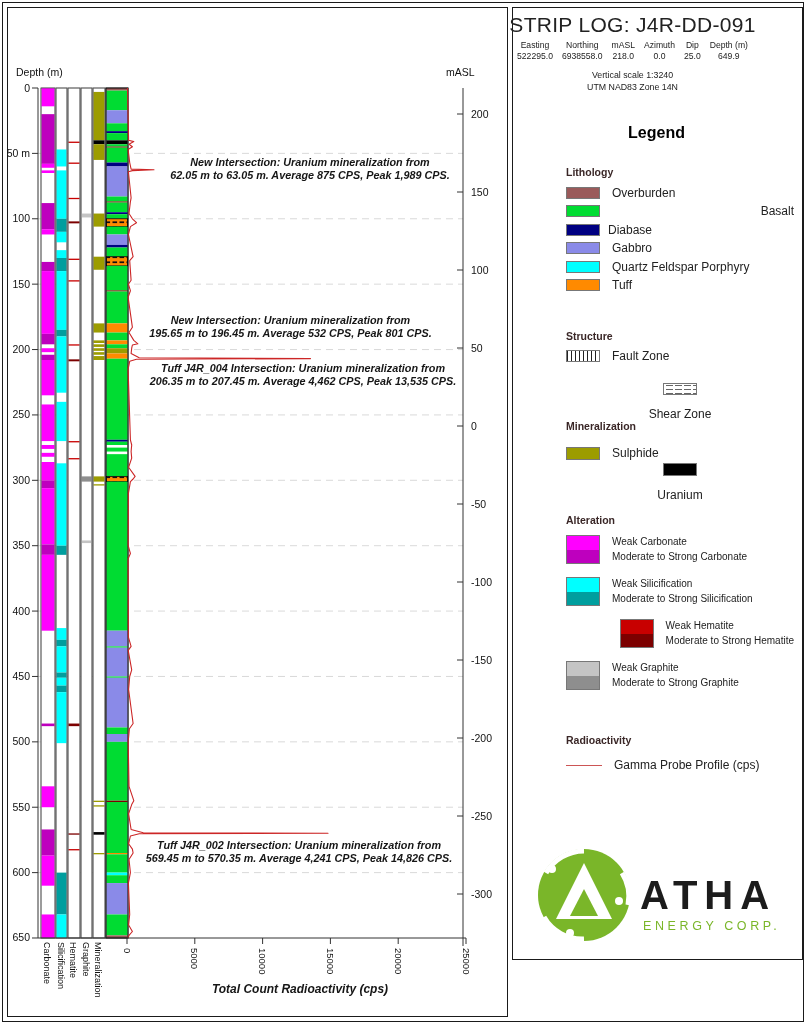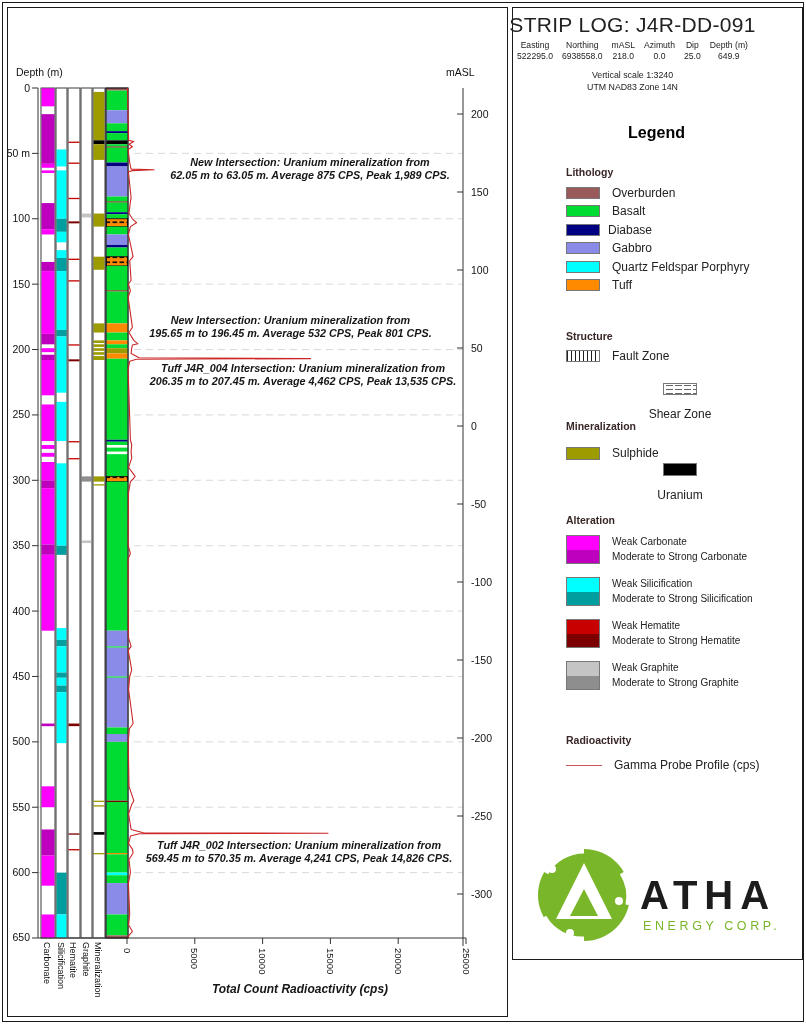--- a/index.html
+++ b/index.html
@@ -364,21 +364,21 @@
   </div>
 
   <div class="legend-heading">Legend</div>
   <div id="legend">
       <div class="legend-sec" style="top: 166px;">
         <h3>Lithology</h3>
         <div class="lrow" style="margin-top: 8px;">
           <div class="sw" style="background: rgb(154, 90, 90);"></div>
           <div>Overburden</div>
         </div>
-        <div class="lrow" style="margin-top: 4.4px;">
+        <div class="lrow" style="margin-top: 4.4px; justify-content: space-between;">
           <div class="sw" style="background: rgb(0, 220, 50);"></div>
           <div>Basalt</div>
         </div>
         <div class="lrow" style="margin-top: 4.4px; gap: 8px;">
           <div class="sw" style="background: rgb(0, 0, 130);"></div>
           <div>Diabase</div>
         </div>
         <div class="lrow" style="margin-top: 4.4px;">
           <div class="sw" style="background: rgb(138, 138, 232);"></div>
           <div>Gabbro</div>
@@ -429,21 +429,21 @@
         <div class="lrow2" style="margin-top: 13px;">
           <div class="sw2" style="height: 29px;">
             <div style="background: rgb(0, 255, 255);"></div>
             <div style="background: rgb(0, 158, 158);"></div>
           </div>
           <div class="lab2">
             <div>Weak Silicification</div>
             <div>Moderate to Strong Silicification</div>
           </div>
         </div>
-        <div class="lrow2" style="margin-top: 13px;">
+        <div class="lrow2" style="margin-top: 13px; justify-content: flex-end;">
           <div class="sw2" style="height: 29px;">
             <div style="background: rgb(200, 0, 0);"></div>
             <div style="background: rgb(124, 0, 0);"></div>
           </div>
           <div class="lab2">
             <div>Weak Hematite</div>
             <div>Moderate to Strong Hematite</div>
           </div>
         </div>
         <div class="lrow2" style="margin-top: 13px;">

